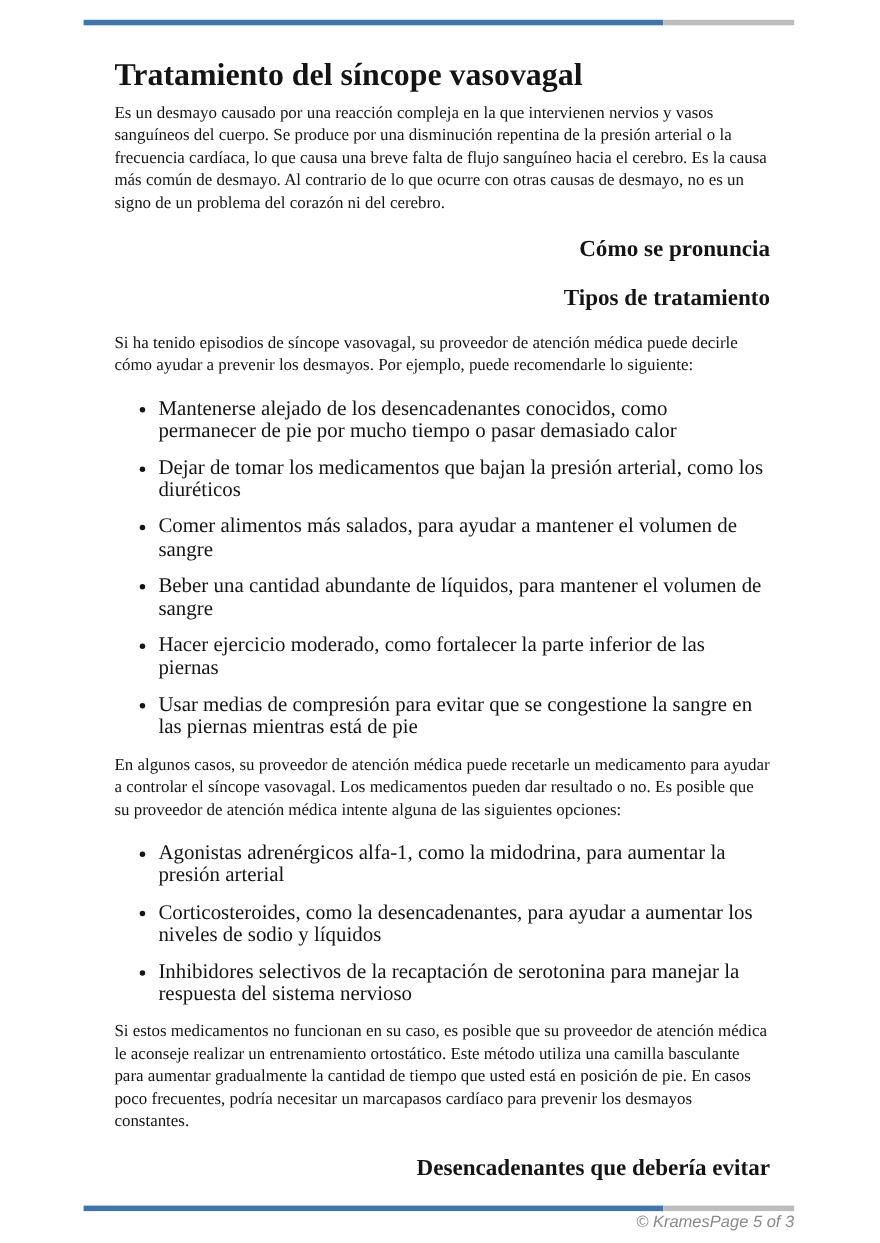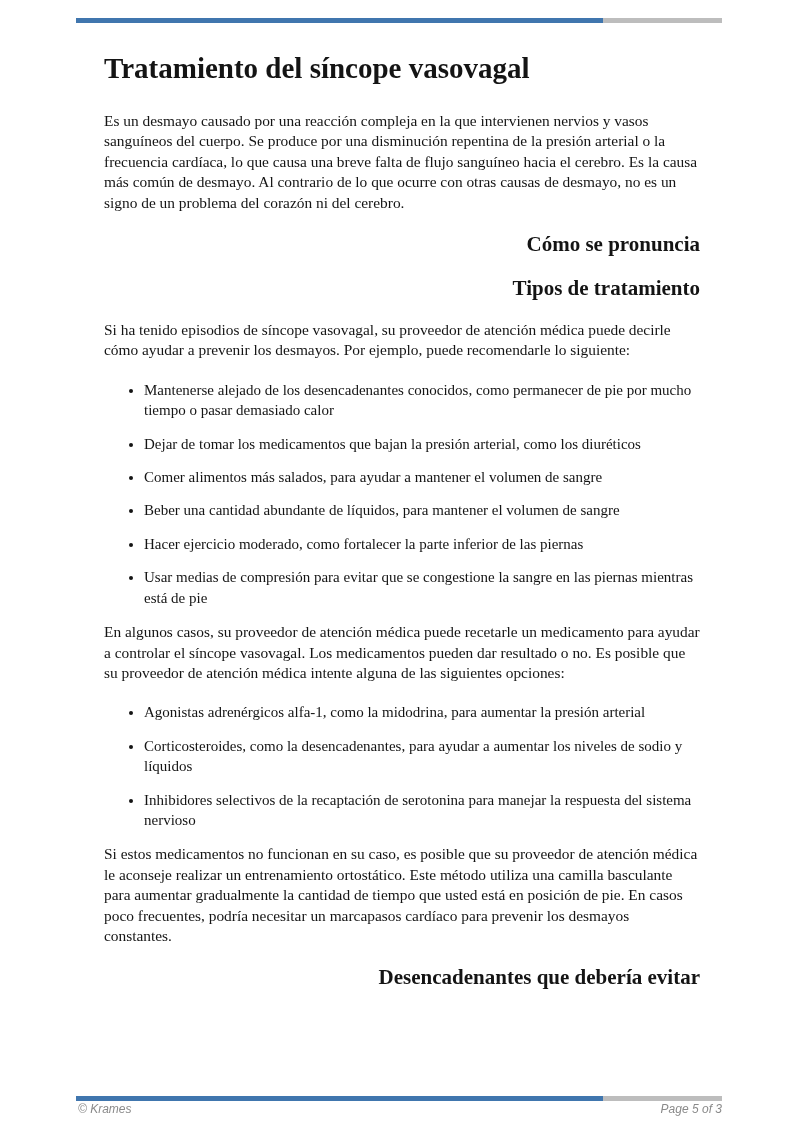--- a/index.html
+++ b/index.html
@@ -34,21 +34,21 @@
     position: absolute;
     top: 0;
     left: 104px;
     width: 596px;
     padding-top: 52px;
   }
   h1 {
     font-size: 29px;
     line-height: 33px;
     font-weight: bold;
-    margin: 0 0 26px 0;
+    margin: 0 0 8px 0;
   }
   h2 {
     font-size: 21px;
     line-height: 25px;
     font-weight: bold;
     margin: 6px 0 19px 0;
     text-align: right;
   }
   p.body-text {
     font-size: 15.4px;
@@ -59,37 +59,37 @@
     font-size: 15.4px;
     line-height: 20.4px;
     margin: 0 0 25px 0;
   }
   ul.doc-list {
     margin: 8px 0 14px 0;
     padding-left: 40px;
     list-style: disc;
   }
   ul.doc-list li {
-    font-size: 15px;
+    font-size: 19px;
     line-height: 20.4px;
     margin-bottom: 13px;
   }
   ul.doc-list li:last-child { margin-bottom: 0; }
 
   
   .footer-text {
     position: absolute;
     top: 1102px;
     left: 78px;
     width: 644px;
     display: flex;
-    justify-content: space-between;
+    justify-content: flex-end;
     font-family: "Liberation Sans", sans-serif;
     font-style: italic;
-    font-size: 12px;
+    font-size: 15px;
     color: #8a8a8a;
   }
 </style>
 </head>
 <body>
 
 <div class="page">
 
   <div class="rule rule-top">
     <div class="seg-blue"></div>

